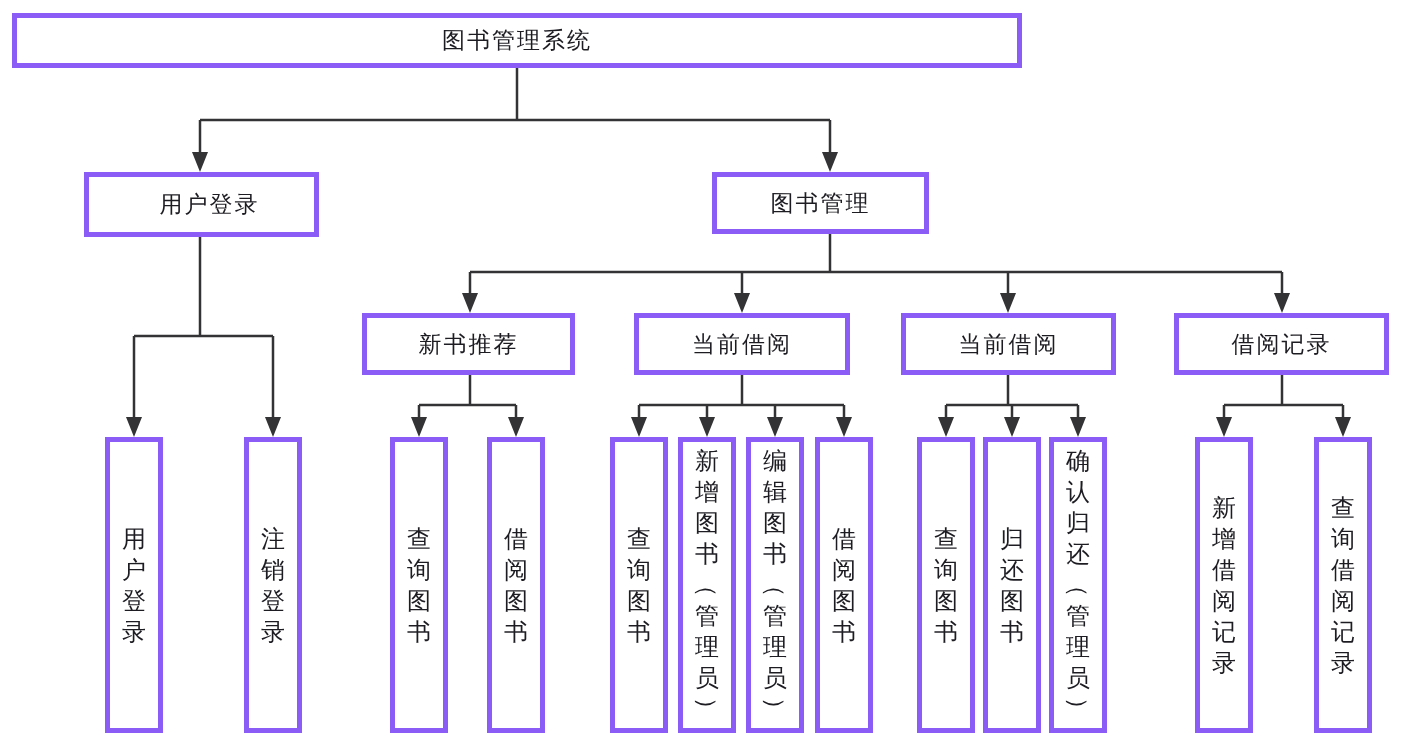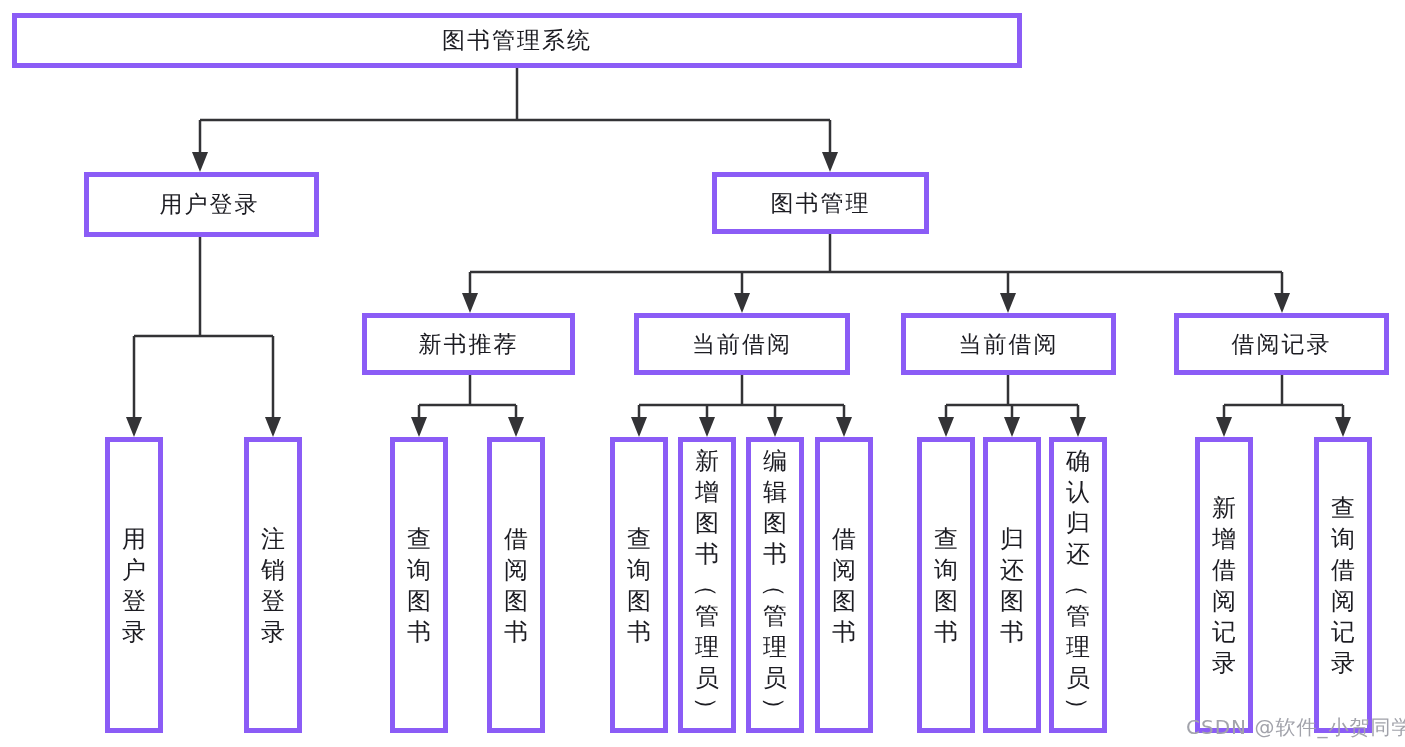--- a/index.html
+++ b/index.html
@@ -242,15 +242,14 @@
     <div class="vtext">
         <span>查</span>
         <span>询</span>
         <span>借</span>
         <span>阅</span>
         <span>记</span>
         <span>录</span>
       </div>
   </div>
 
-  <div class="watermark">CSDN @软件_小贺同学</div>
 
 </div>
 
 </body></html>

